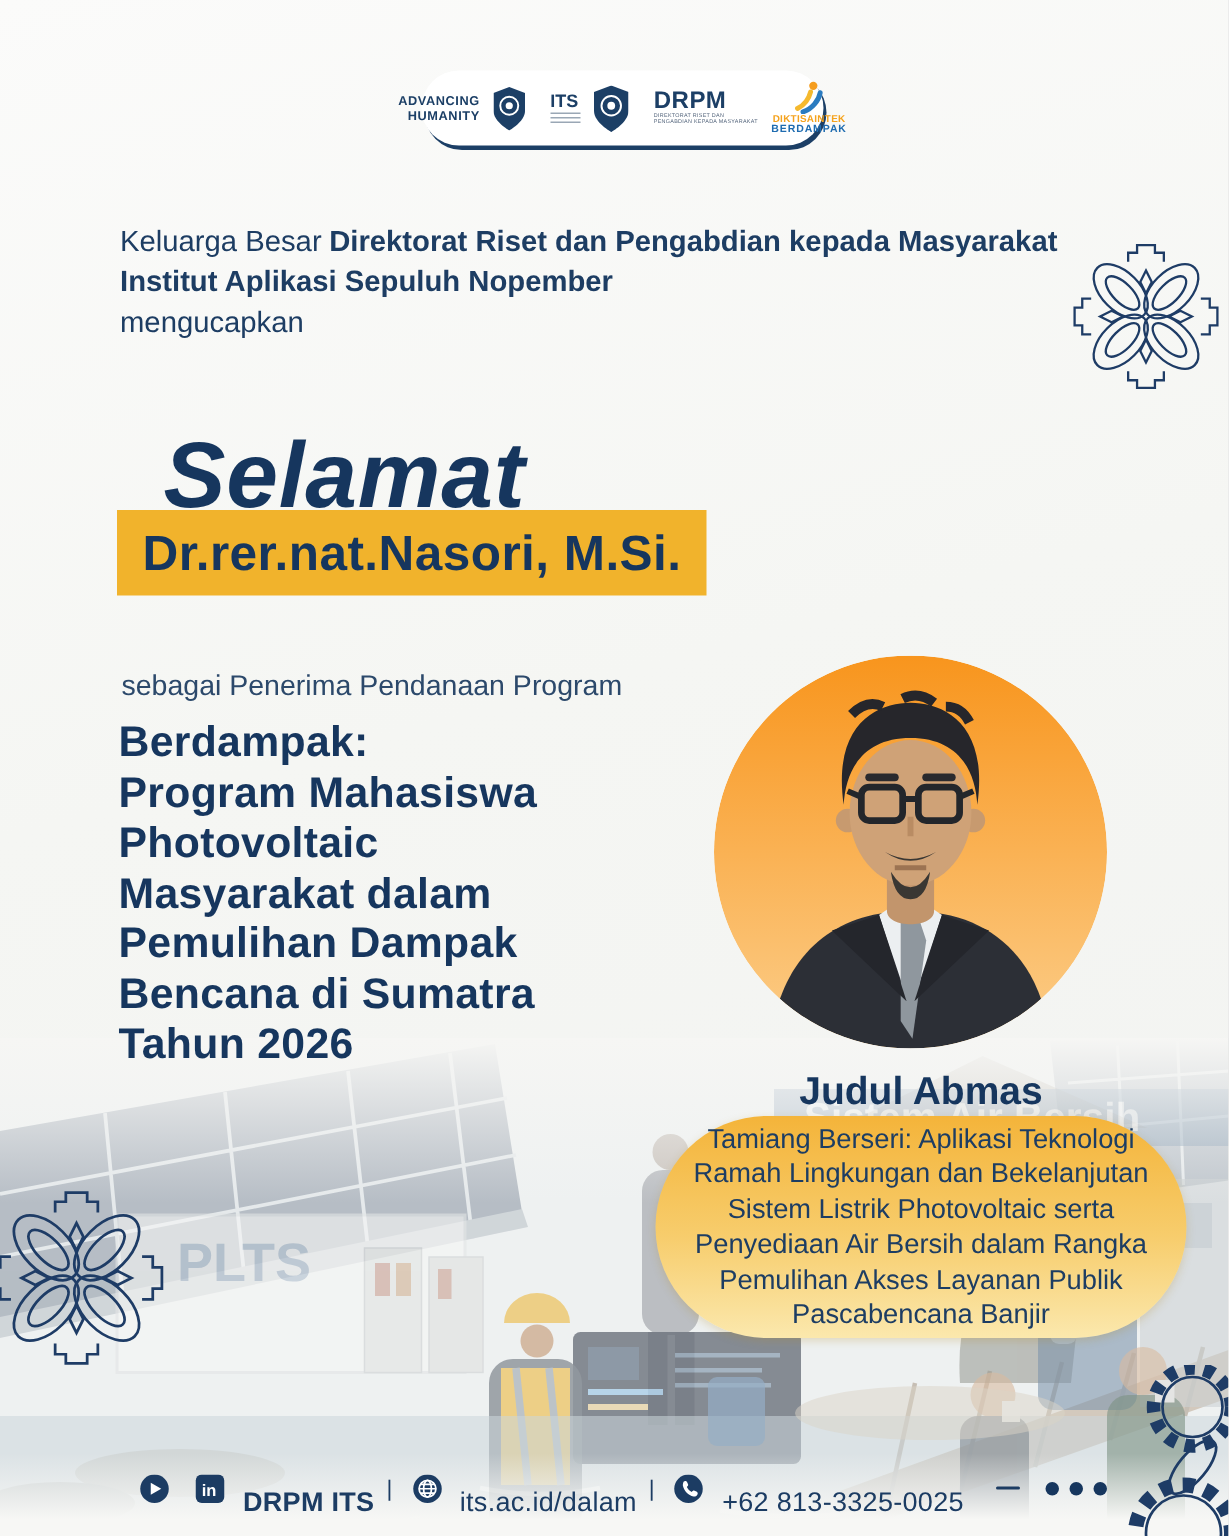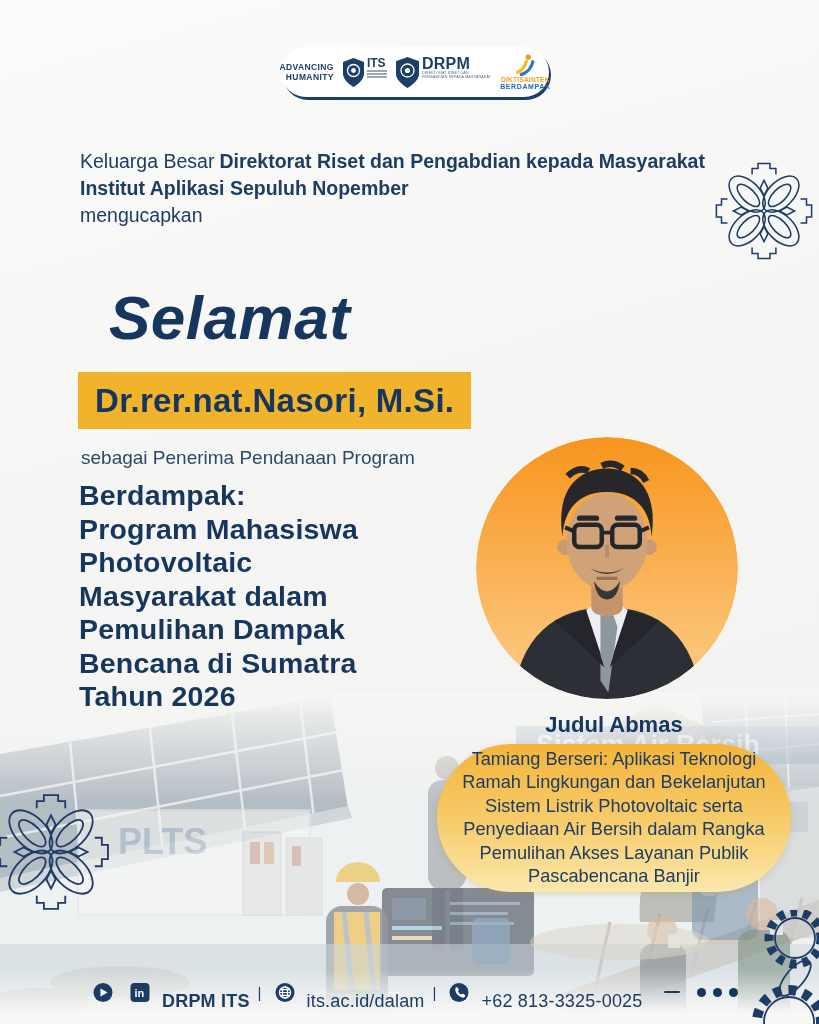--- a/index.html
+++ b/index.html
@@ -11,59 +11,59 @@
     overflow:hidden; color:#1c3c63;
   }
   
   .brand-pill{
     position:absolute; left:281px; top:47px; width:268px; height:50px;
     background:#ffffff; border-radius:26px;
     box-shadow:2px 3px 0 0 #1c3f66;
     display:flex; align-items:center; justify-content:center; gap:9px; z-index:5;
   }
   .adv{ text-align:right; font-weight:bold; font-size:8.5px; letter-spacing:.4px; color:#1c3f66; line-height:10px;}
-  .logo-group{ display:flex; align-items:flex-start; gap:3px; }
+  .logo-group{ display:flex; align-items:center; gap:17px; }
   .logo-text-col{ display:flex; flex-direction:column; justify-content:center; }
   .its-label{ font-weight:bold; font-size:12px; color:#1c3f66; line-height:11px;}
   .tiny-bars span{ display:block; width:20px; height:1.5px; background:#9aa7b5; margin-top:1.5px;}
   .drpm-label{ font-weight:bold; font-size:16px; color:#1c3f66; line-height:14px; letter-spacing:.3px;}
   .drpm-sub{ font-size:3.6px; color:#54657c; line-height:4.4px; letter-spacing:.2px; white-space:nowrap;}
   .dikti-col{ display:flex; flex-direction:column; align-items:center; }
   .dikti-line1{ font-size:6.6px; font-weight:bold; color:#f5a31e; letter-spacing:.2px;}
   .dikti-line2{ font-size:7px; font-weight:bold; color:#1f6cb0; letter-spacing:.6px;}
   
   .header-block{ position:absolute; left:80px; top:148px; font-size:19.5px; line-height:27px; color:#1d3d63; z-index:3;}
   .header-block .bold{ font-weight:bold; }
   .header-block .prefix{ margin-right:5px; }
   
   .selamat{
     position:absolute; left:80px; top:282px; font-size:62px; font-weight:bold; font-style:italic;
     color:#16365e; letter-spacing:.5px; z-index:3;margin-left:29px;
   }
   .name-highlight{
     position:absolute; left:78px; top:340px; height:57px; padding:0 17px;
-    background:#f1b32c; display:flex; align-items:center; z-index:3;margin-top:32px;
+    background:#f1b32c; display:flex; align-items:center; z-index:3;
   }
   .name-highlight span{ font-size:33px; font-weight:bold; color:#16365e; letter-spacing:.3px; }
   
   .award-lead{ position:absolute; left:81px; top:447px; font-size:19px; color:#2c496b; z-index:3;}
   .program-title{
     position:absolute; left:79px; top:479px; width:420px; z-index:3;
     font-size:28.5px; font-weight:bold; color:#16365e; line-height:33.5px; letter-spacing:.2px;
   }
   
   .portrait{
     position:absolute; left:476px; top:437px; width:262px; height:262px; border-radius:50%;
     overflow:hidden; z-index:3;
   }
   .portrait svg{ width:100%; height:100%; display:block; }
   
   .judul-label{
     position:absolute; left:437px; top:712px; width:354px; text-align:center;
-    font-size:22px; font-weight:bold; color:#16365e; z-index:4;
+    font-size:26px; font-weight:bold; color:#16365e; z-index:4;
   }
   .judul-box{
     position:absolute; left:437px; top:744px; width:354px; height:148px; border-radius:74px;
     background:linear-gradient(180deg,#f4b43a 0%,#f7cd6d 55%,#fbe8ad 100%);
     display:flex; align-items:center; justify-content:center; z-index:4;
     box-shadow:0 2px 6px rgba(180,140,40,.25);
   }
   .judul-box p{
     width:320px; text-align:center; font-size:18.2px; line-height:23.5px; color:#1d3d63;
   }

